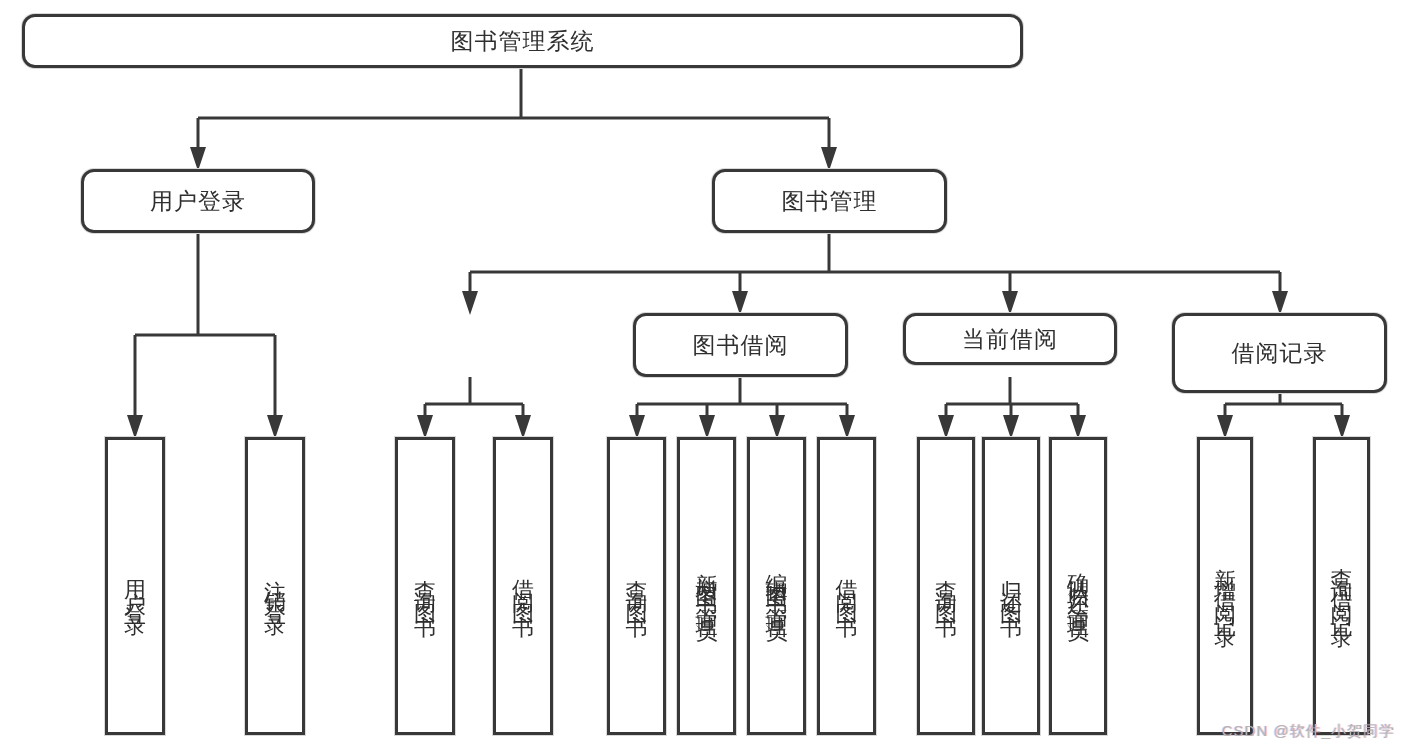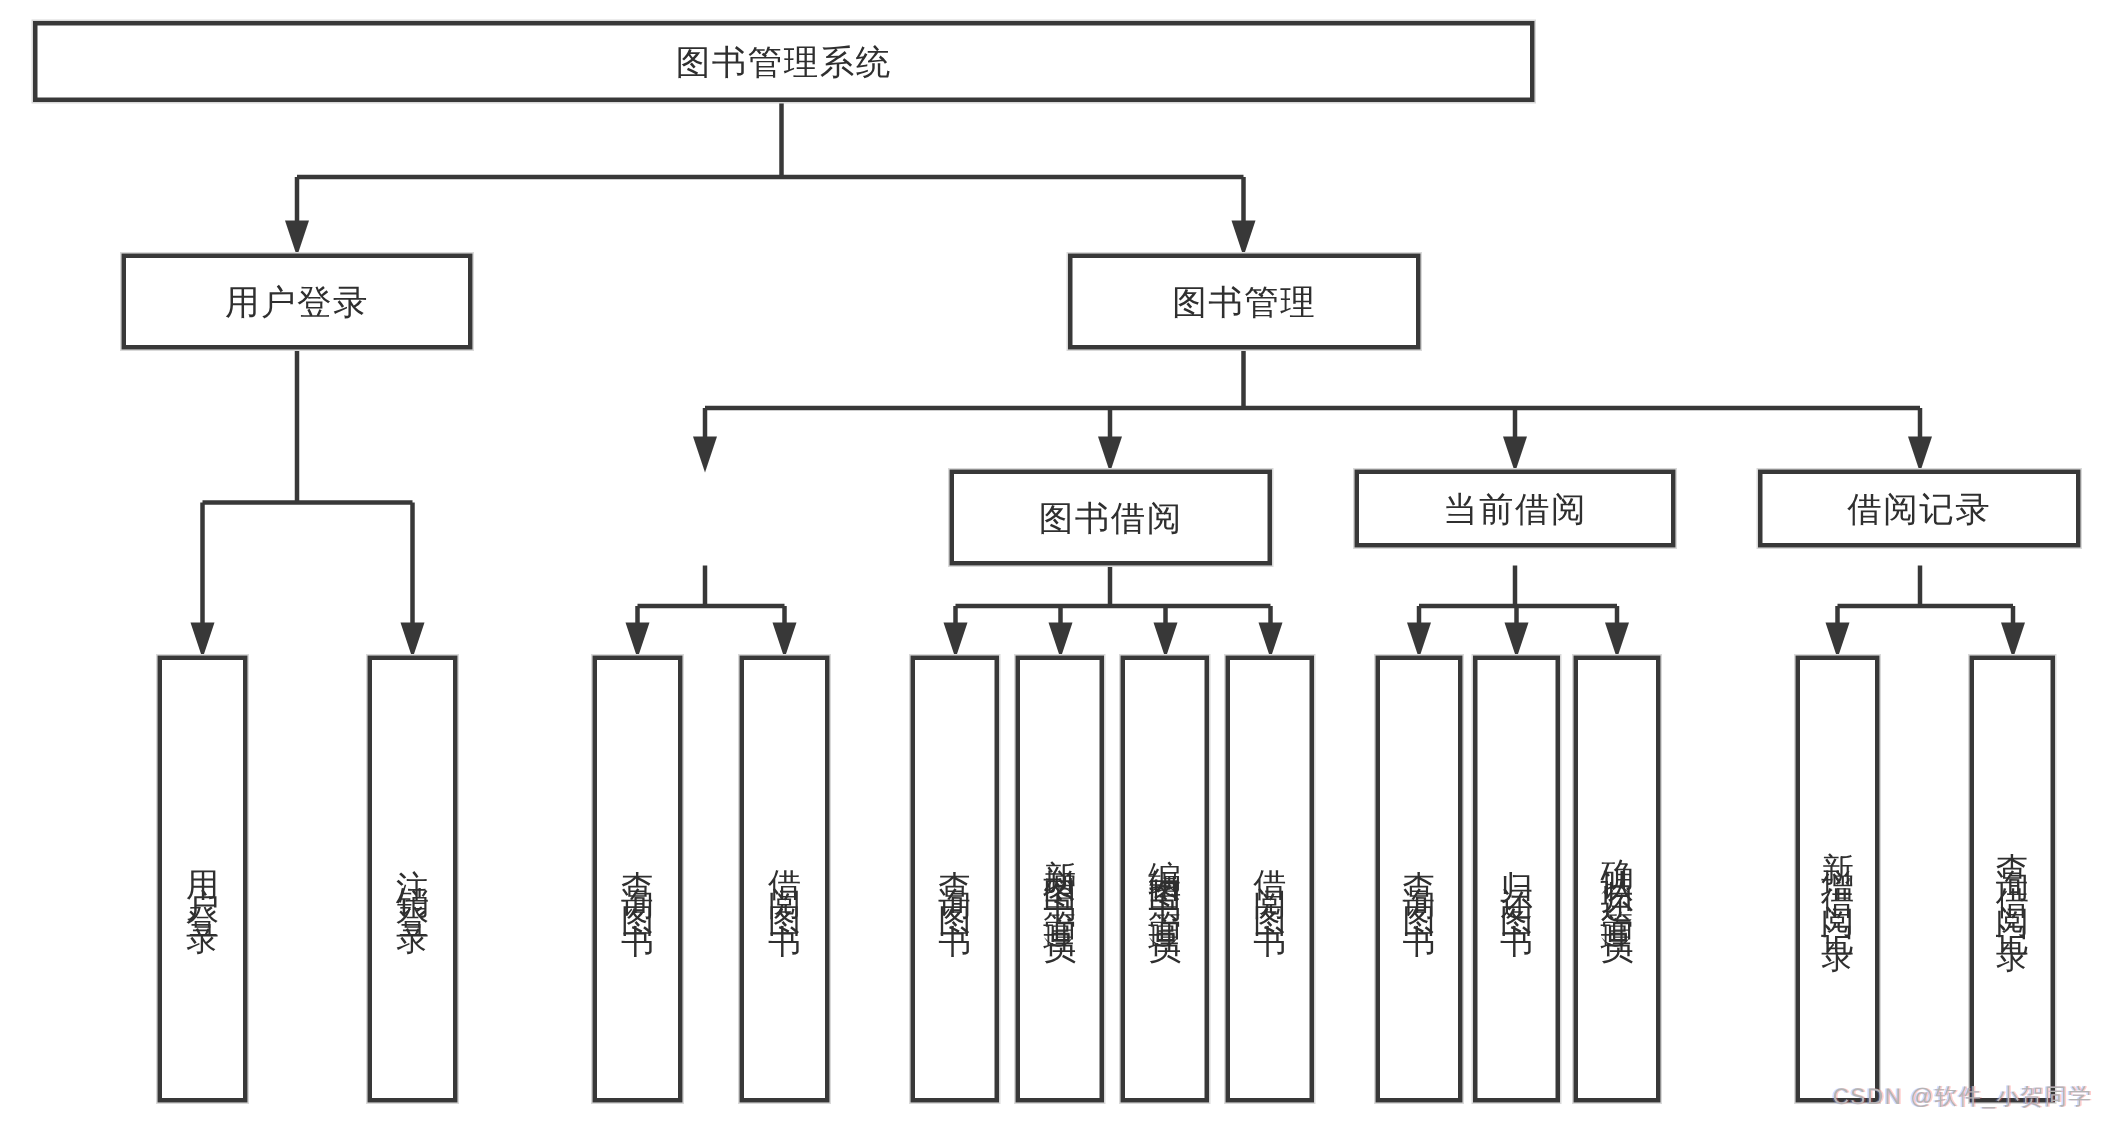--- a/index.html
+++ b/index.html
@@ -14,21 +14,21 @@
   .node{
     position:absolute;
     box-sizing:border-box;
     background:#ffffff;
     border:3px solid #383838;
     box-shadow:0 0 0 1px #d9d9d9;
     display:flex;align-items:center;justify-content:center;
     color:#2f2f2f;
     z-index:2;
   }
-  .hnode{font-size:23px;letter-spacing:1px;}
+  .hnode{font-size:23px;letter-spacing:1px;border-radius:13px;}
   .leaf{
     width:60px;top:437px;height:298px;
     font-size:22px;
   }
   .leaf .vtext{
     writing-mode:vertical-rl;
     text-orientation:mixed;
     letter-spacing:12px;
     line-height:1;
     white-space:nowrap;
@@ -36,21 +36,21 @@
   .leaf .vtext.tight{letter-spacing:7px;}
   
   #n-root{left:22px;top:14px;width:1001px;height:54px;}
   
   #n-user-login{left:81px;top:169px;width:234px;height:64px;}
   #n-book-mgmt{left:712px;top:169px;width:235px;height:64px;justify-content:center;}
   
   #n-new-book{left:362px;top:313px;width:217px;height:64px;}
   #n-borrow{left:633px;top:313px;width:215px;height:64px;}
   #n-current{left:903px;top:313px;width:214px;height:52px;}
-  #n-records{left:1172px;top:313px;width:215px;height:52px;}
+  #n-records{left:1172px;top:313px;width:215px;height:80px;}
   
   #l-ul-1{left:105px;}
   #l-ul-2{left:245px;}
   #l-nb-1{left:395px;}
   #l-nb-2{left:493px;}
   #l-bb-1{left:607px;width:59px;}
   #l-bb-2{left:677px;width:59px;}
   #l-bb-3{left:747px;width:59px;}
   #l-bb-4{left:817px;width:59px;}
   #l-cb-1{left:917px;width:58px;}

